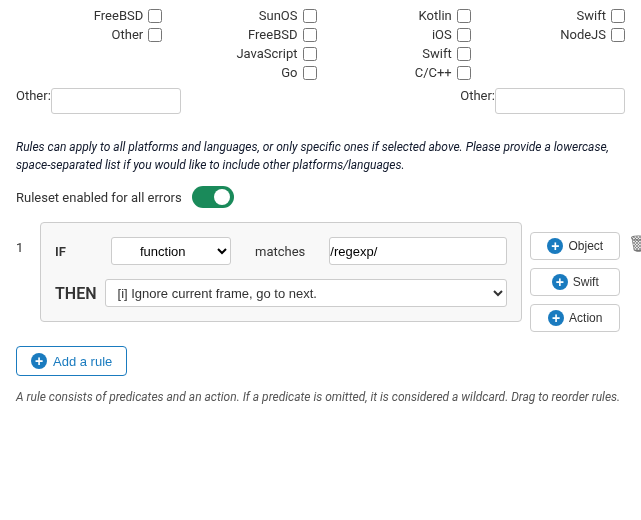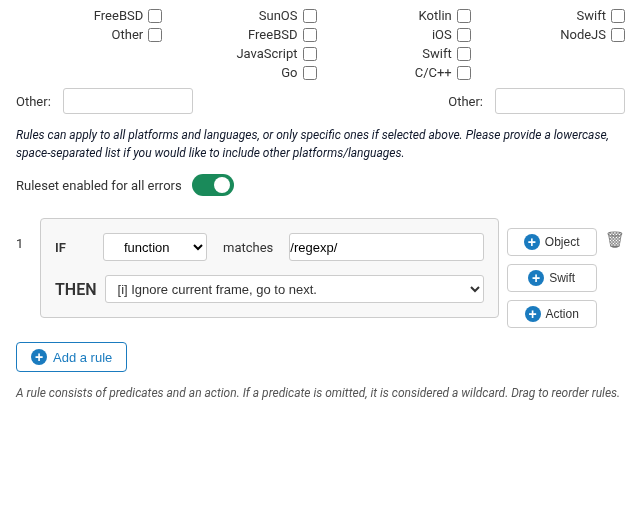--- a/index.html
+++ b/index.html
@@ -29,23 +29,22 @@
     }
 
     .platform-item input[type="checkbox"] {
       margin: 0;
       width: 14px;
       height: 14px;
     }
 
     .other-row {
       display: flex;
-      align-items: center;
-      gap: 12px;
-      margin-bottom: 6px;
+      gap: 0;
+      margin-bottom: 18px;
     }
 
     .other-row label {
       font-size: 13px;
       color: #333;
     }
 
     .other-input {
       border: 1px solid #ccc;
       border-radius: 3px;
@@ -69,21 +68,21 @@
       color: #0f172a;
       font-style: italic;
       margin-bottom: 12px;
       line-height: 1.5;
     }
 
     .ruleset-row {
       display: flex;
       align-items: center;
       gap: 10px;
-      margin-bottom: 22px;
+      margin-bottom: 14px;
     }
 
     .ruleset-label {
       font-size: 13px;
       color: #333;
     }
 
     
     .toggle-switch {
       position: relative;
@@ -137,42 +136,42 @@
       flex: 1;
       border: 1px solid #ccc;
       border-radius: 4px;
       padding: 14px 14px;
       background: #f8f8f8;
     }
 
     .rule-if-row {
       display: flex;
       align-items: center;
-      gap: 16px;
+      gap: 24px;
       margin-bottom: 14px;
     }
 
     .if-label {
       font-size: 13px;
       font-weight: 600;
       color: #333;
       min-width: 32px;
     }
 
     .then-label {
       font-size: 16px;
       font-weight: 600;
       color: #333;
       min-width: 40px;
     }
 
     .condition-select {
       border: 1px solid #ccc;
       border-radius: 3px;
-      padding: 4px 16px;
+      padding: 4px 24px;
       font-size: 13px;
       background: #fff;
       height: 28px;
     }
 
     .matches-text {
       font-size: 13px;
       color: #333;
     }
 

